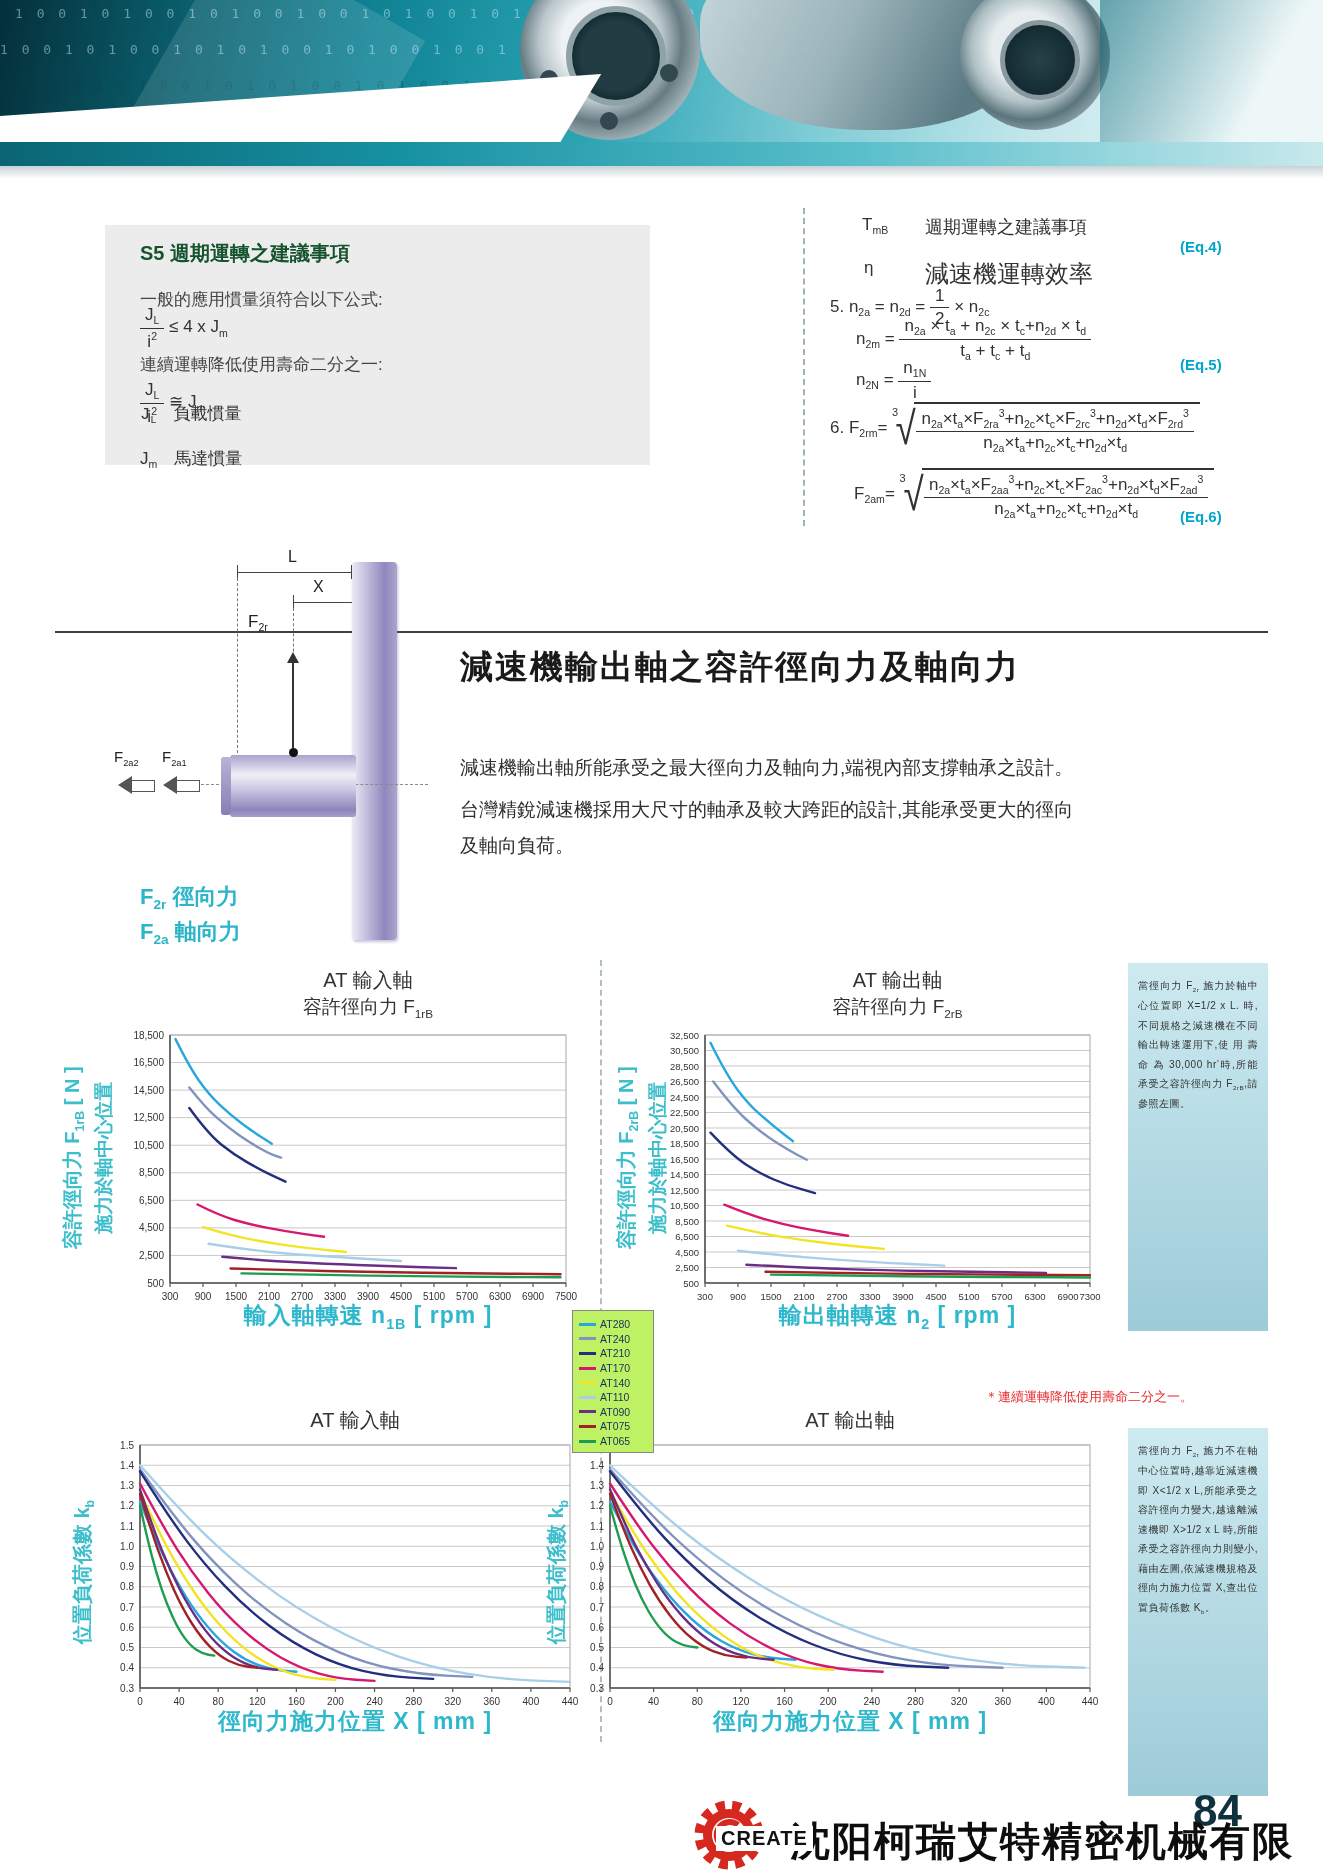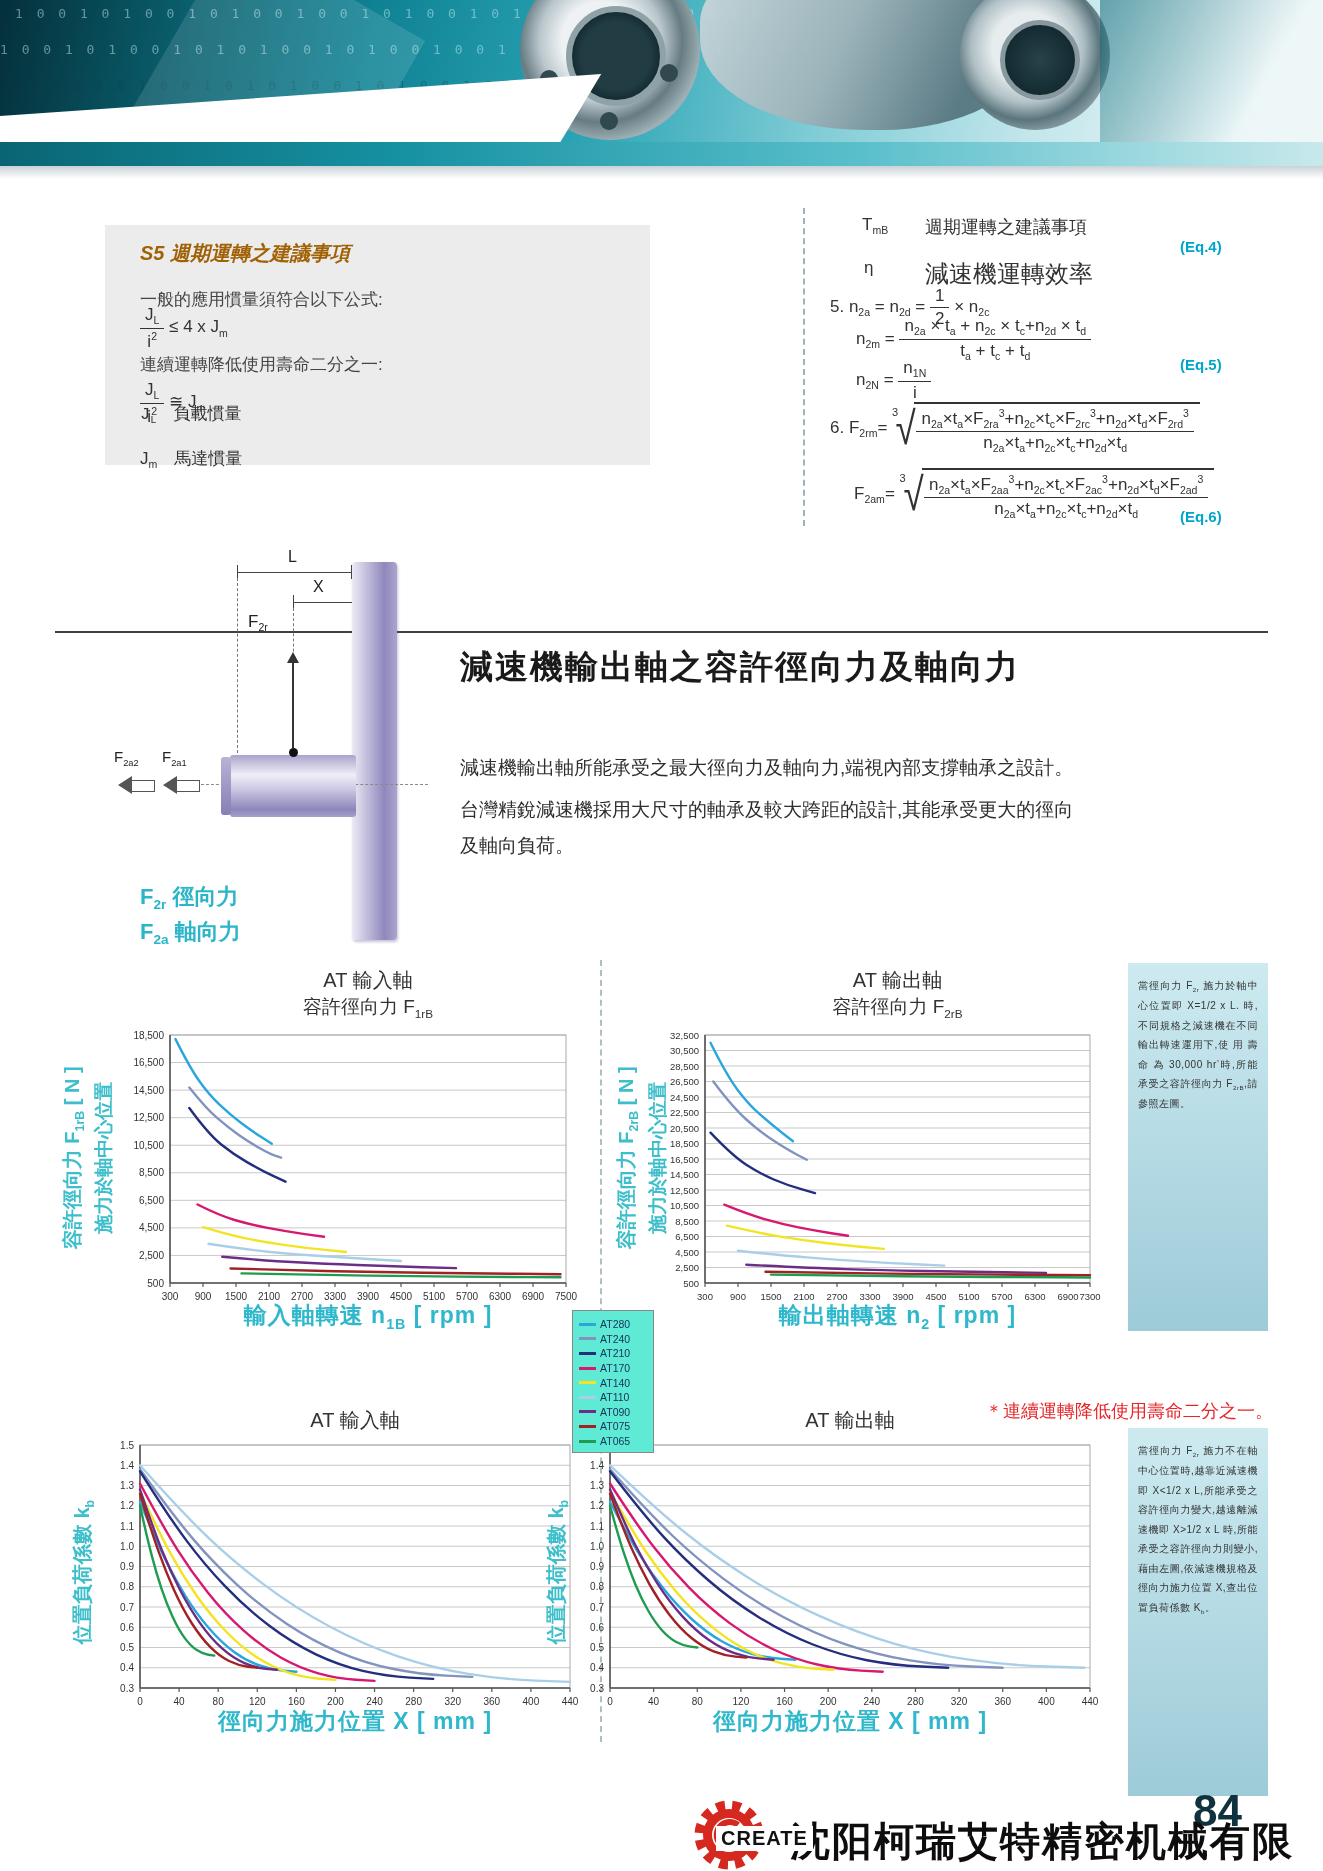--- a/index.html
+++ b/index.html
@@ -14,21 +14,21 @@
     color:rgba(215,245,250,.45);white-space:nowrap;}
   .b3{color:rgba(12,60,70,.35);}
   .swoosh{left:-60px;top:98px;width:640px;height:70px;background:#fff;transform:rotate(-4deg) skewX(-35deg);}
   .flange{border-radius:50%;}
   .bar-teal{left:0;top:142px;width:1323px;height:24px;
     background:linear-gradient(90deg,#0a6573,#1691a2 30%,#5abfcb 65%,#c8e9ec 100%);}
   .bar-gray{left:0;top:166px;width:1323px;height:13px;background:linear-gradient(#c9d2d6,#ffffff);}
 
   
   .s5-box{left:105px;top:225px;width:545px;height:240px;background:#ececec;}
-  .s5-title{left:140px;top:240px;font-size:20px;font-weight:bold;color:#a16207;font-style:italic;}
+  .s5-title{left:140px;top:240px;font-size:20px;font-weight:bold;color:#14532d;}
   .s5-line{font-size:17px;color:#454545;}
   .formula{font-size:17px;color:#333;}
 
   .frac{display:inline-block;vertical-align:middle;text-align:center;line-height:1.15;}
   .frac .nu{display:block;border-bottom:1.5px solid #333;padding:0 5px 1px;}
   .frac .de{display:block;padding:1px 5px 0;}
   sub{font-size:.62em;} sup{font-size:.62em;}
   .crt{display:inline-flex;align-items:center;vertical-align:middle;}
   .crt .idx{font-size:11px;position:relative;top:-16px;margin-right:-5px;}
   .crt .sign{font-size:46px;font-weight:400;line-height:.75;transform:scaleX(.8);}
@@ -59,25 +59,25 @@
   .arrow-left-outline{width:0;height:0;border-top:9px solid transparent;border-bottom:9px solid transparent;border-right:14px solid #555;}
   .arrow-body{height:10px;background:#fff;border:1.5px solid #555;}
   .dot{width:9px;height:9px;border-radius:50%;background:#111;}
   .diag-legend{font-size:22px;font-weight:bold;color:#2bb5c8;}
 
   
   .chart-title{font-size:20px;color:#333;text-align:center;line-height:1.4;}
   .chart-sub{font-size:19px;}
   .xlabel{font-size:23px;font-weight:bold;color:#2fb8cc;text-align:center;letter-spacing:1px;}
   .vtitle{font-weight:bold;color:#3cbecb;text-align:center;line-height:1.45;white-space:nowrap;}
-  .legend-box{left:572px;top:1310px;width:70px;background:#5eead4;border:1px solid #888;padding:6px 4px 4px 6px;z-index:5;}
+  .legend-box{left:572px;top:1310px;width:70px;background:#bef264;border:1px solid #888;padding:6px 4px 4px 6px;z-index:5;}
   .legend-row{display:flex;align-items:center;height:14.6px;}
   .legend-swatch{width:17px;height:3px;margin-right:4px;flex:0 0 auto;}
   .legend-name{font-size:10.5px;color:#16325c;}
-  .note-star{font-size:18px;color:#e8262a;margin-top:11px;}
+  .note-star{font-size:13px;color:#e8262a;}
   .side-box{width:140px;background:linear-gradient(#cdeaf0,#9dcbd8);padding:13px 10px;box-sizing:border-box;
     font-size:10px;color:#333;line-height:1.95;text-align:justify;letter-spacing:.5px;}
   .red{color:#e02020;}
 
   
   .page-num{font-size:44px;font-weight:bold;color:#10323e;z-index:1;}
   .company{font-size:40px;font-weight:bold;color:#0d0d0d;letter-spacing:2px;z-index:2;}
   .create-band{background:#fff;font-size:20px;font-weight:bold;color:#111;letter-spacing:1px;padding:1px 5px;z-index:3;}
   svg text{font-family:"Liberation Sans",sans-serif;}
 </style>

